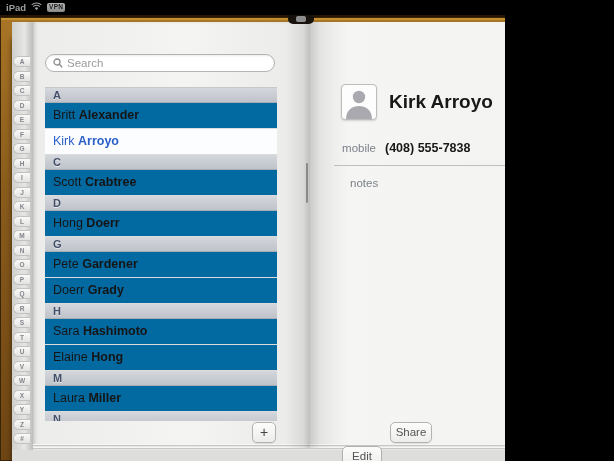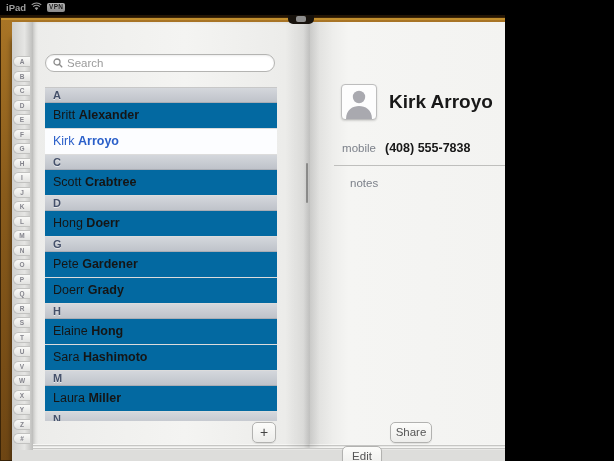--- a/index.html
+++ b/index.html
@@ -177,22 +177,22 @@
       <div class="contact-row"><span class="fn">Britt </span><span class="ln">Alexander</span></div>
       <div class="contact-row selected"><span class="fn">Kirk </span><span class="ln">Arroyo</span></div>
       <div class="sec-header">C</div>
       <div class="contact-row"><span class="fn">Scott </span><span class="ln">Crabtree</span></div>
       <div class="sec-header">D</div>
       <div class="contact-row"><span class="fn">Hong </span><span class="ln">Doerr</span></div>
       <div class="sec-header">G</div>
       <div class="contact-row"><span class="fn">Pete </span><span class="ln">Gardener</span></div>
       <div class="contact-row"><span class="fn">Doerr </span><span class="ln">Grady</span></div>
       <div class="sec-header">H</div>
+      <div class="contact-row"><span class="fn">Sara </span><span class="ln">Hashimoto</span></div>
       <div class="contact-row"><span class="fn">Elaine </span><span class="ln">Hong</span></div>
-      <div class="contact-row"><span class="fn">Sara </span><span class="ln">Hashimoto</span></div>
       <div class="sec-header">M</div>
       <div class="contact-row"><span class="fn">Laura </span><span class="ln">Miller</span></div>
       <div class="sec-header">N</div>
     </div>
 
   <div class="btn add-btn">+</div>
 
   <div class="photo-frame">
     <span>
       <svg width="34" height="34" viewBox="0 0 34 34">

